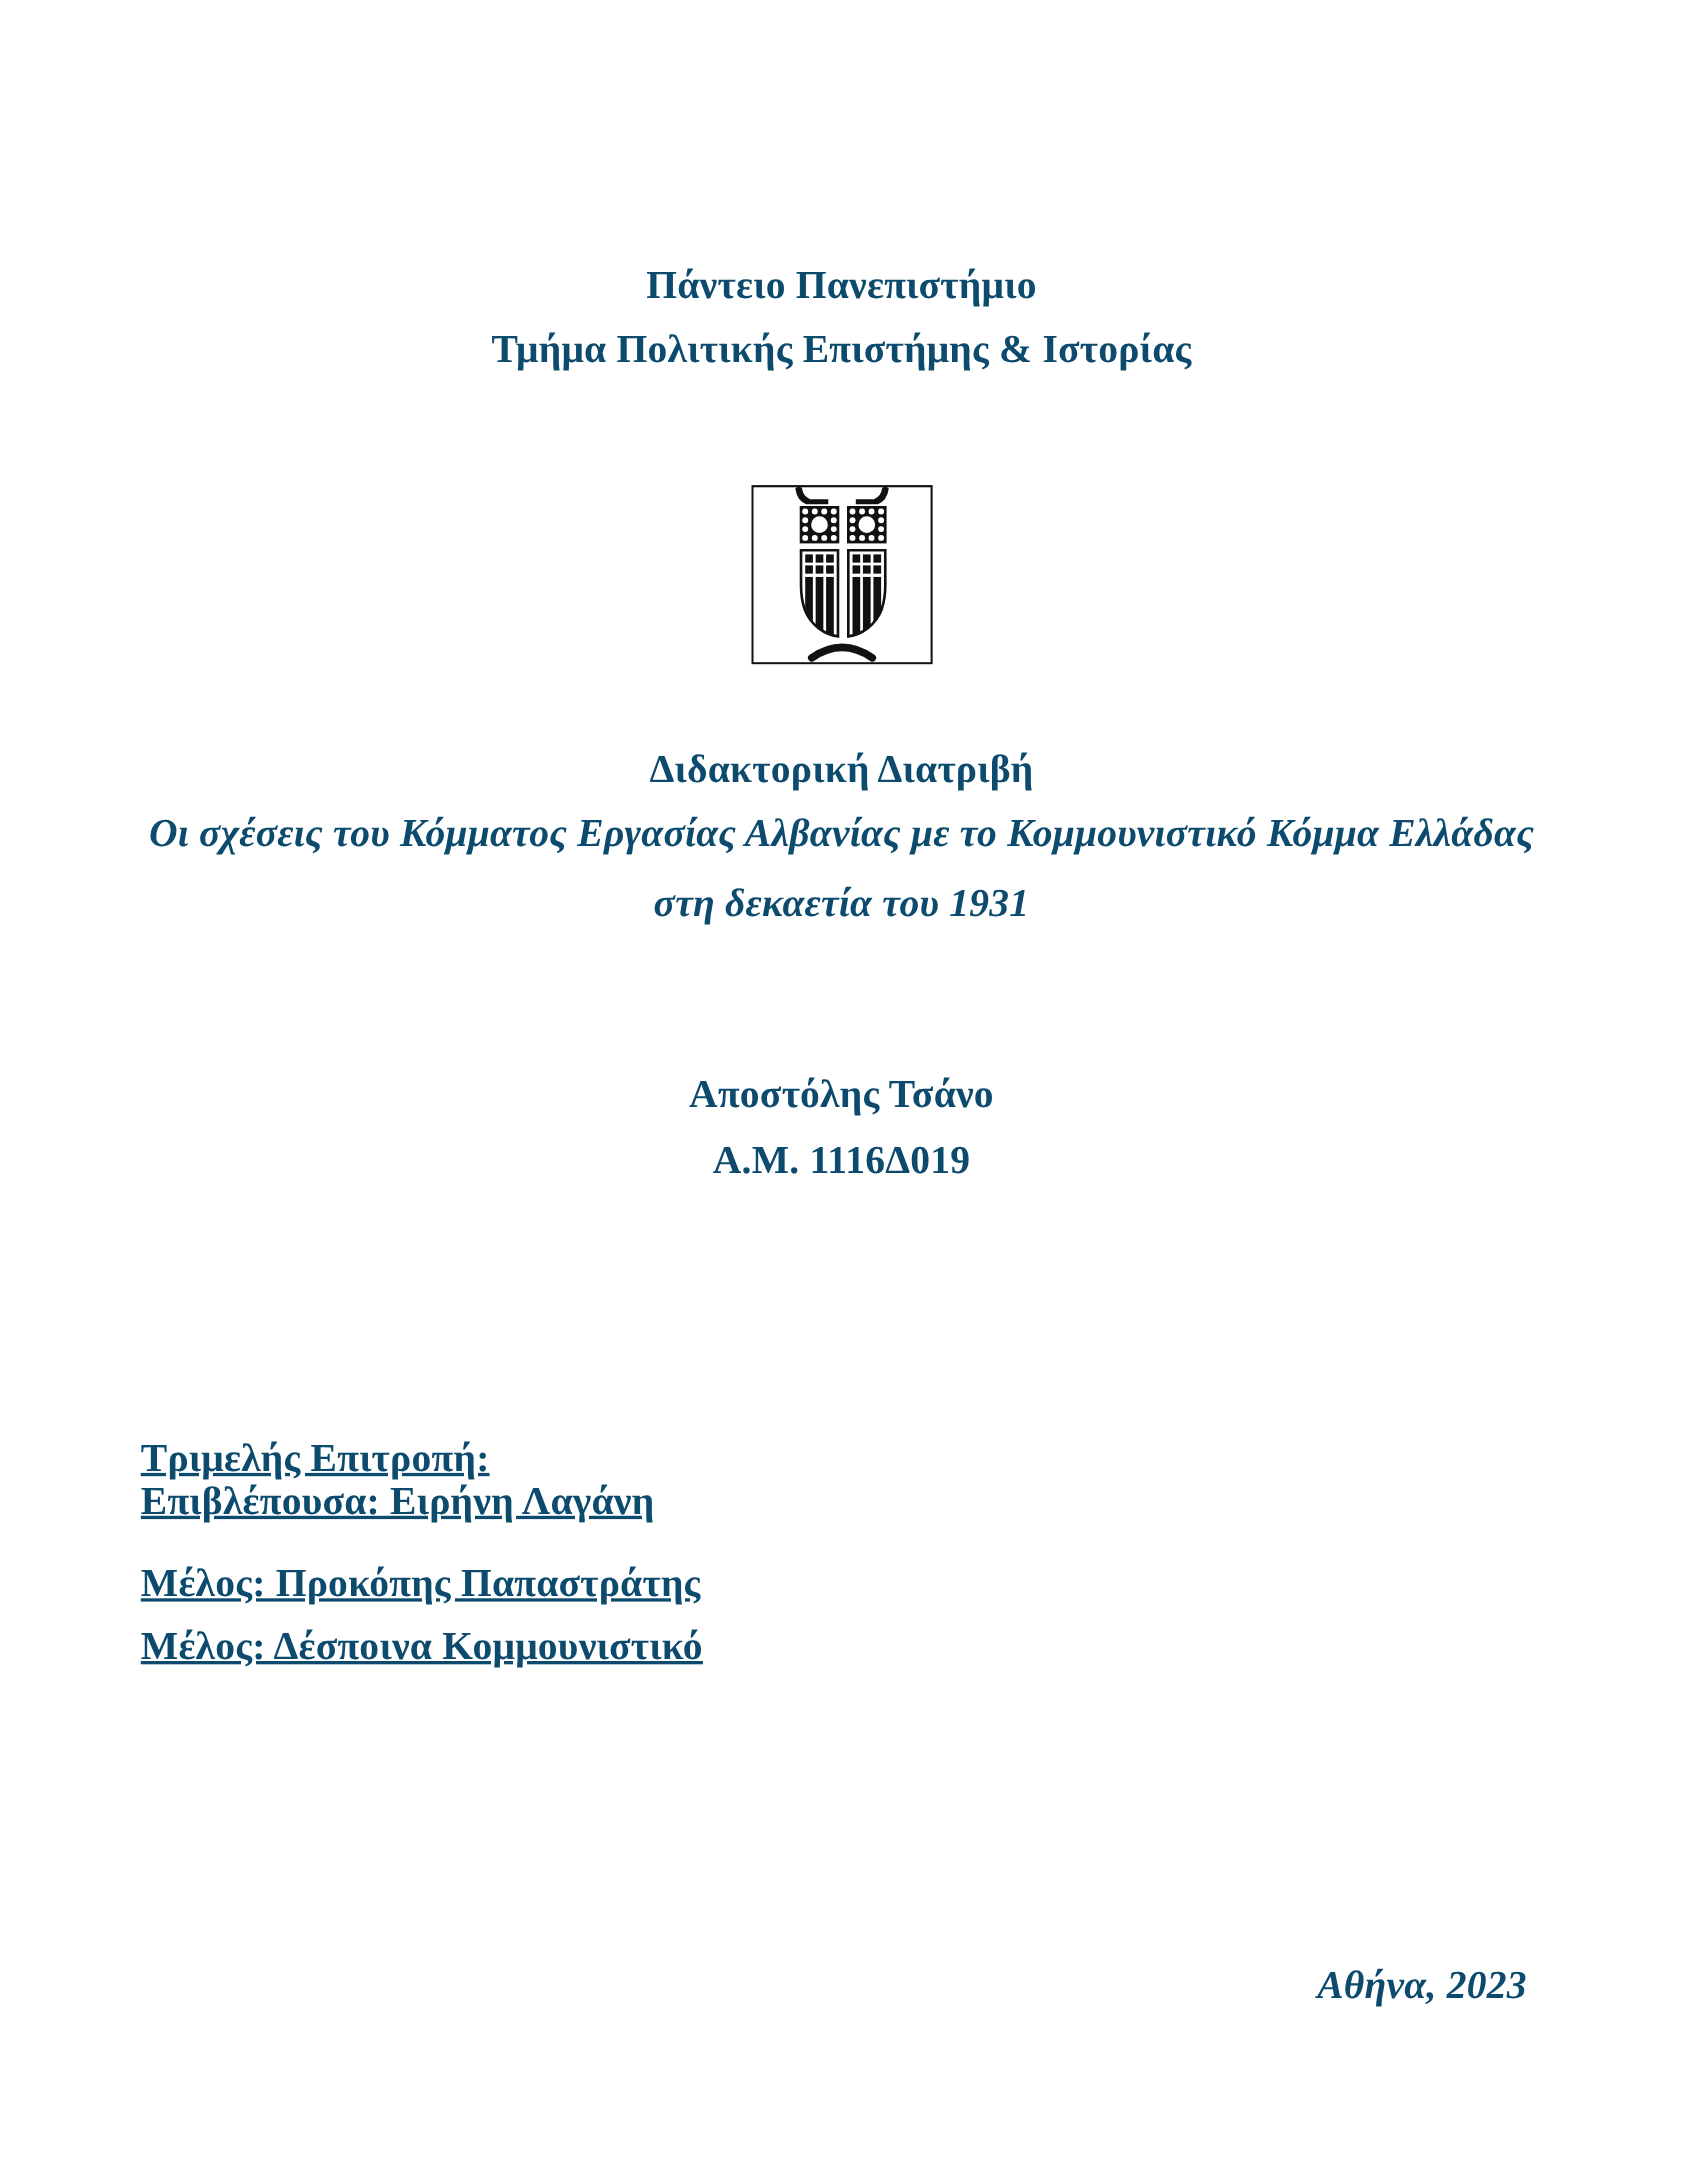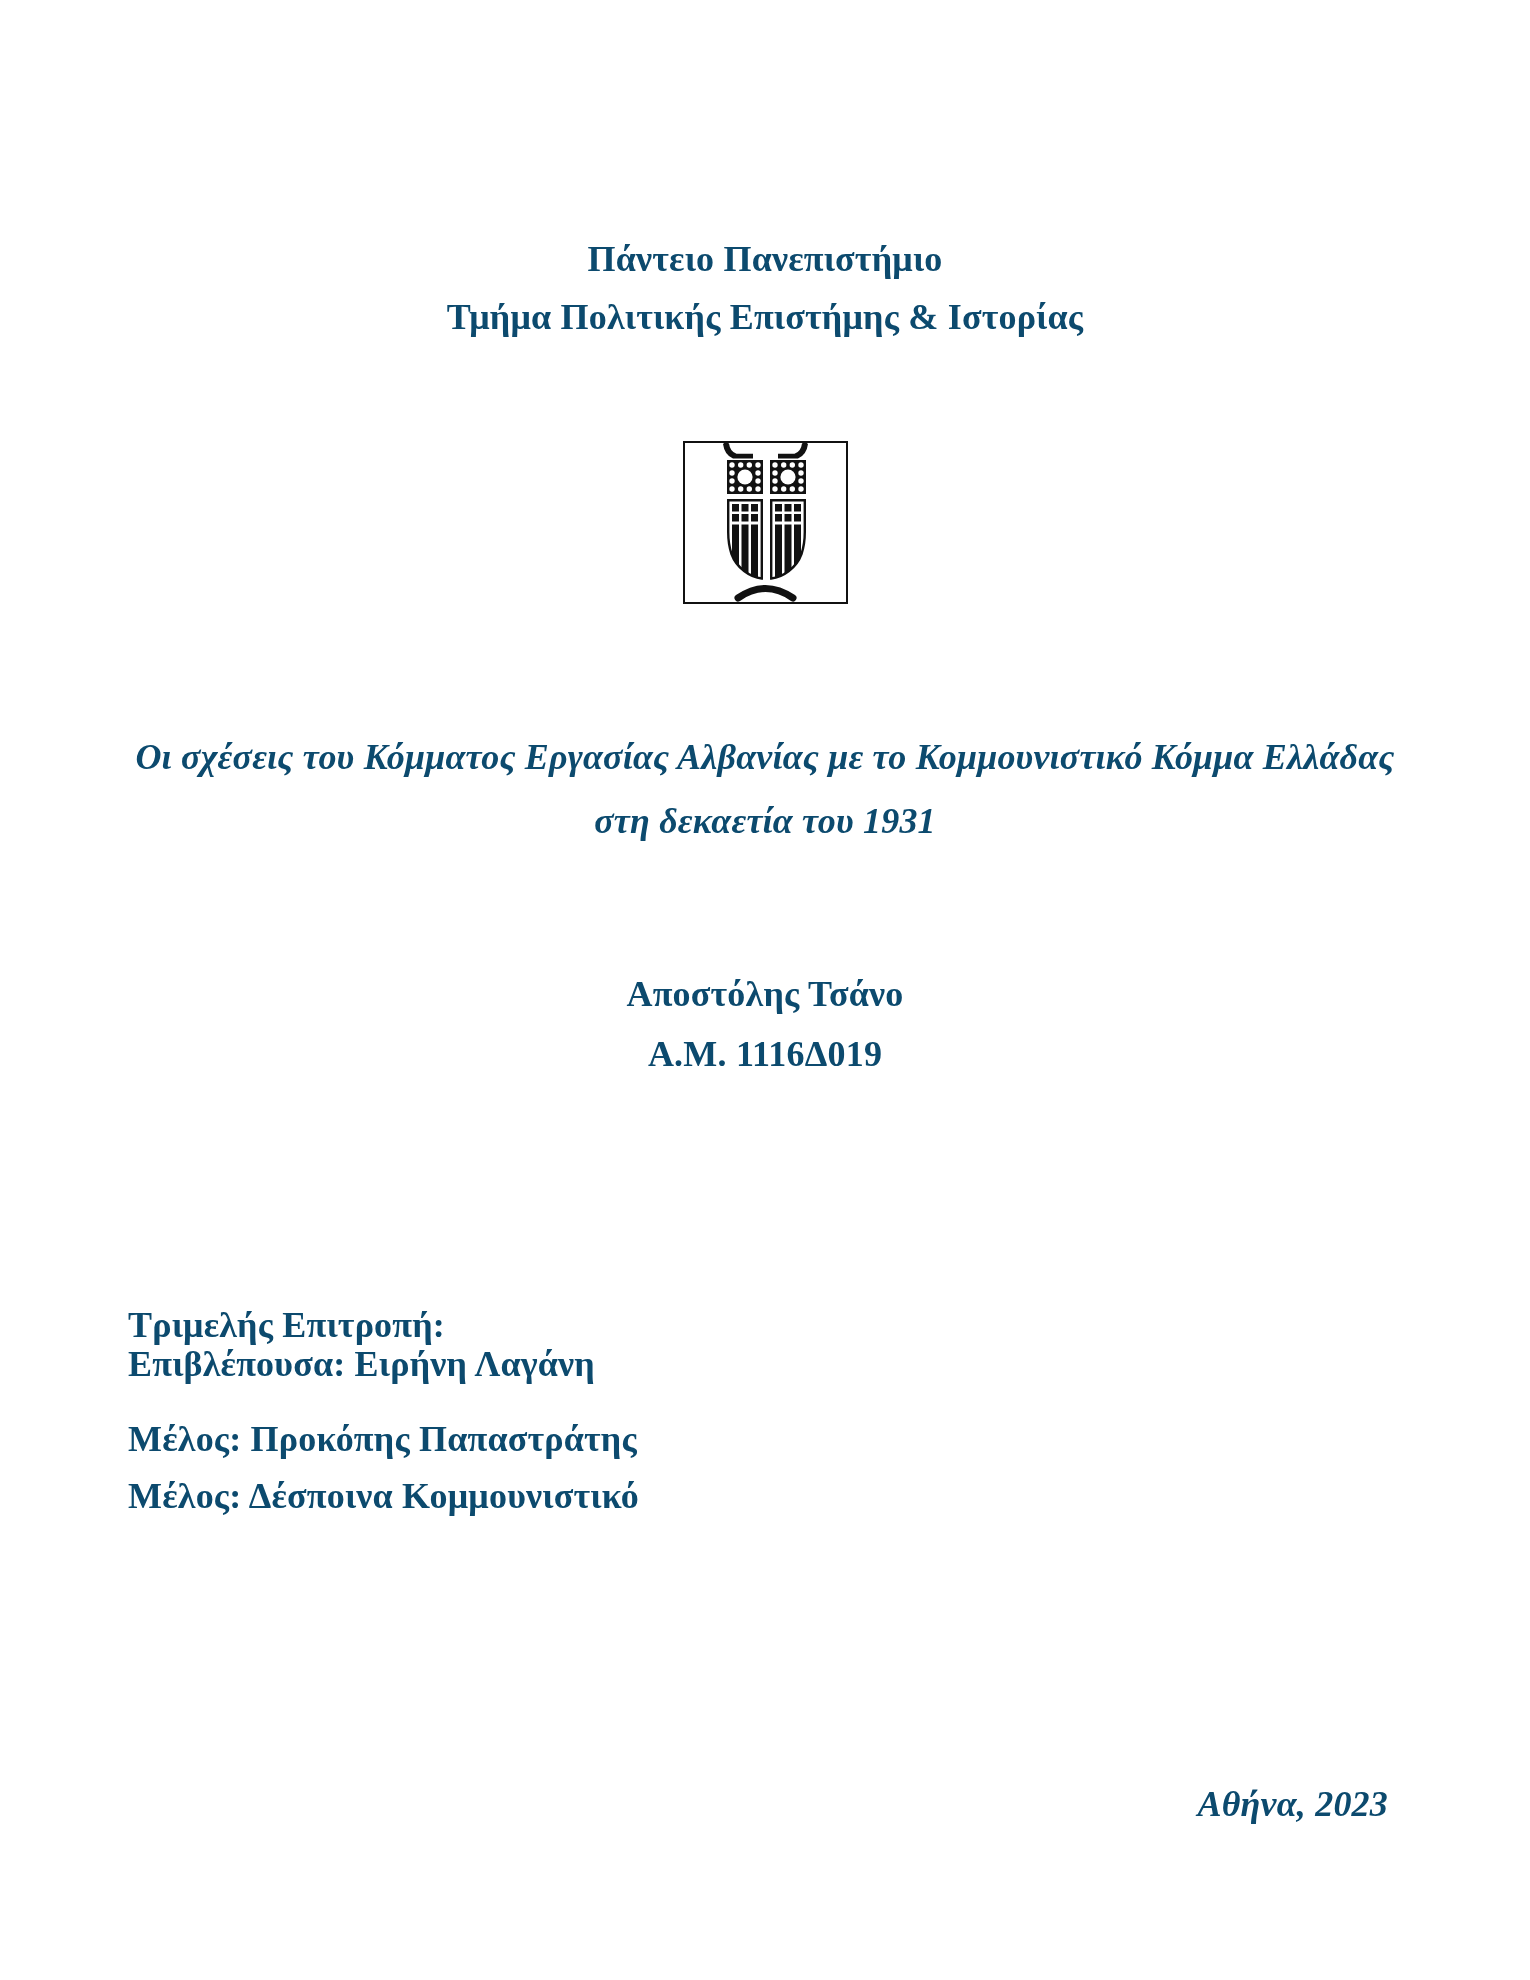--- a/index.html
+++ b/index.html
@@ -18,21 +18,21 @@
     left:0;
     width:1530px;
     text-align:center;
     font-weight:bold;
     font-size:36px;
     line-height:44px;
     letter-spacing:0.2px;
     white-space:nowrap;
   }
   .it{font-style:italic;}
-  .lft{left:128px;width:auto;text-align:right;}
+  .lft{left:128px;width:auto;text-align:right;text-decoration:underline;}
   .rgt{left:auto;right:142px;width:auto;text-align:center;}
   .logo-box{
     position:absolute;
     left:683px;
     top:397px;
     width:165px;
     height:163px;
   }
 </style>
 </head>
@@ -99,20 +99,21 @@
       <g transform="translate(44,58)">
           <use href="#half"></use>
         </g>
       <g transform="translate(123,58) scale(-1,1)">
           <use href="#half"></use>
         </g>
       <path d="M55,157 Q82.5,138 110,157" fill="none" stroke="#111111" stroke-width="7" stroke-linecap="round"></path>
     </svg>
   </div>
 
+  <div class="tl" style="top:633px">Διδακτορική Διατριβή</div>
 
   <div class="tl it" style="top:691px">Οι σχέσεις του Κόμματος Εργασίας Αλβανίας με το Κομμουνιστικό Κόμμα Ελλάδας</div>
 
   <div class="tl it" style="top:755px">στη δεκαετία του 1931</div>
 
   <div class="tl" style="top:928px">Αποστόλης Τσάνο</div>
 
   <div class="tl" style="top:988px">Α.Μ. 1116Δ019</div>
 
   <div class="tl lft" style="top:1259px">Τριμελής Επιτροπή:</div>

